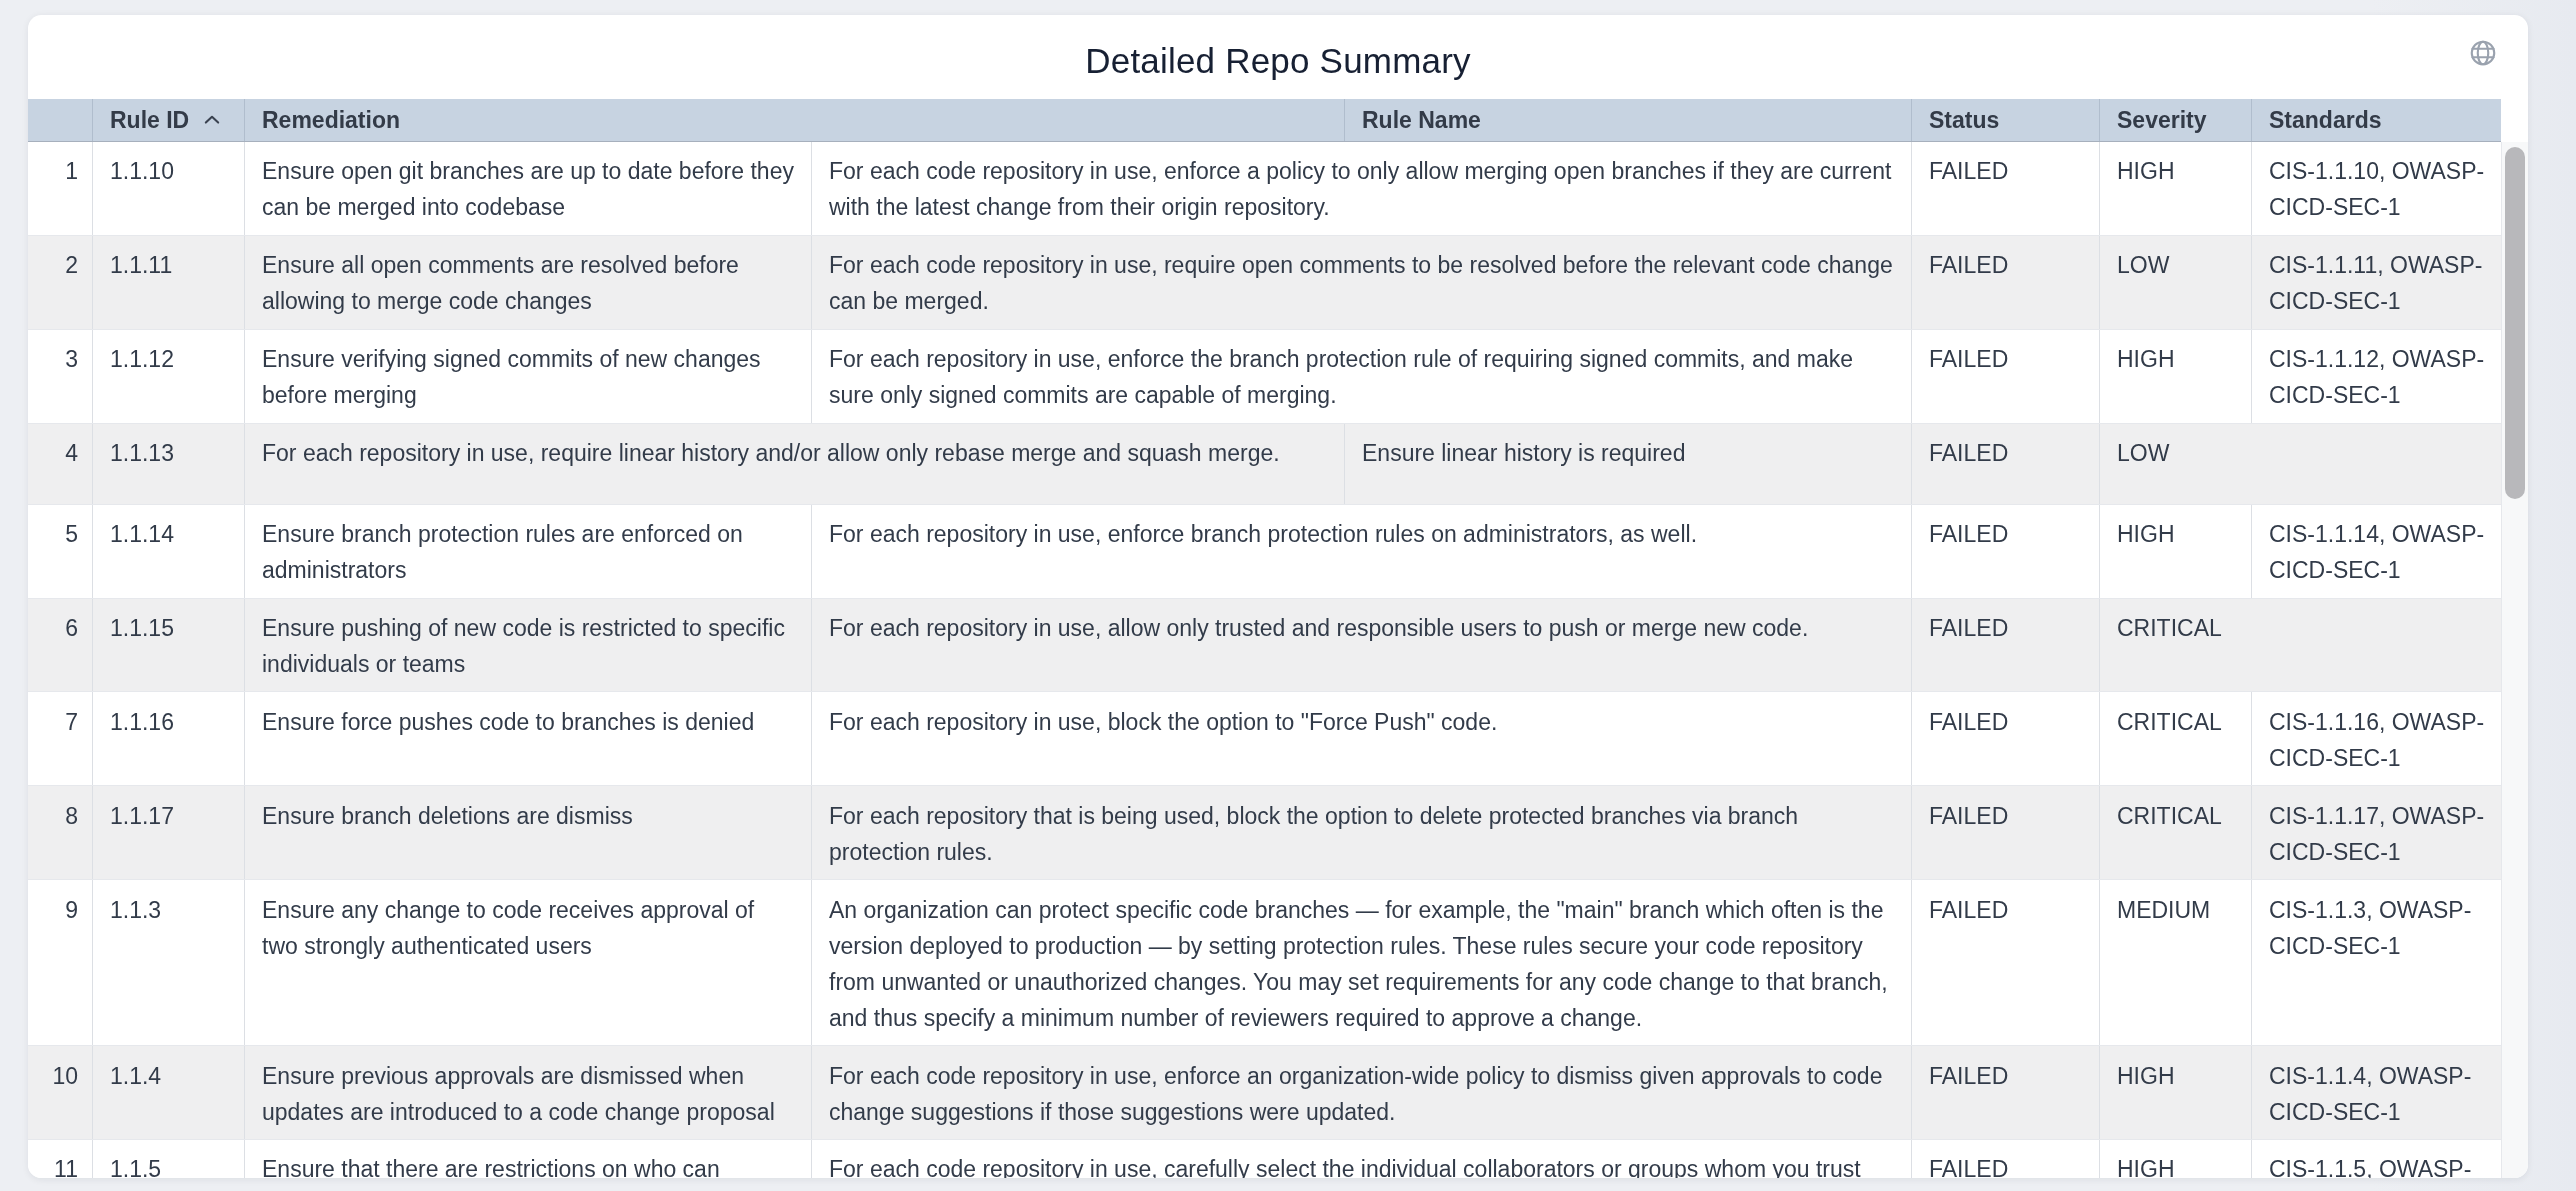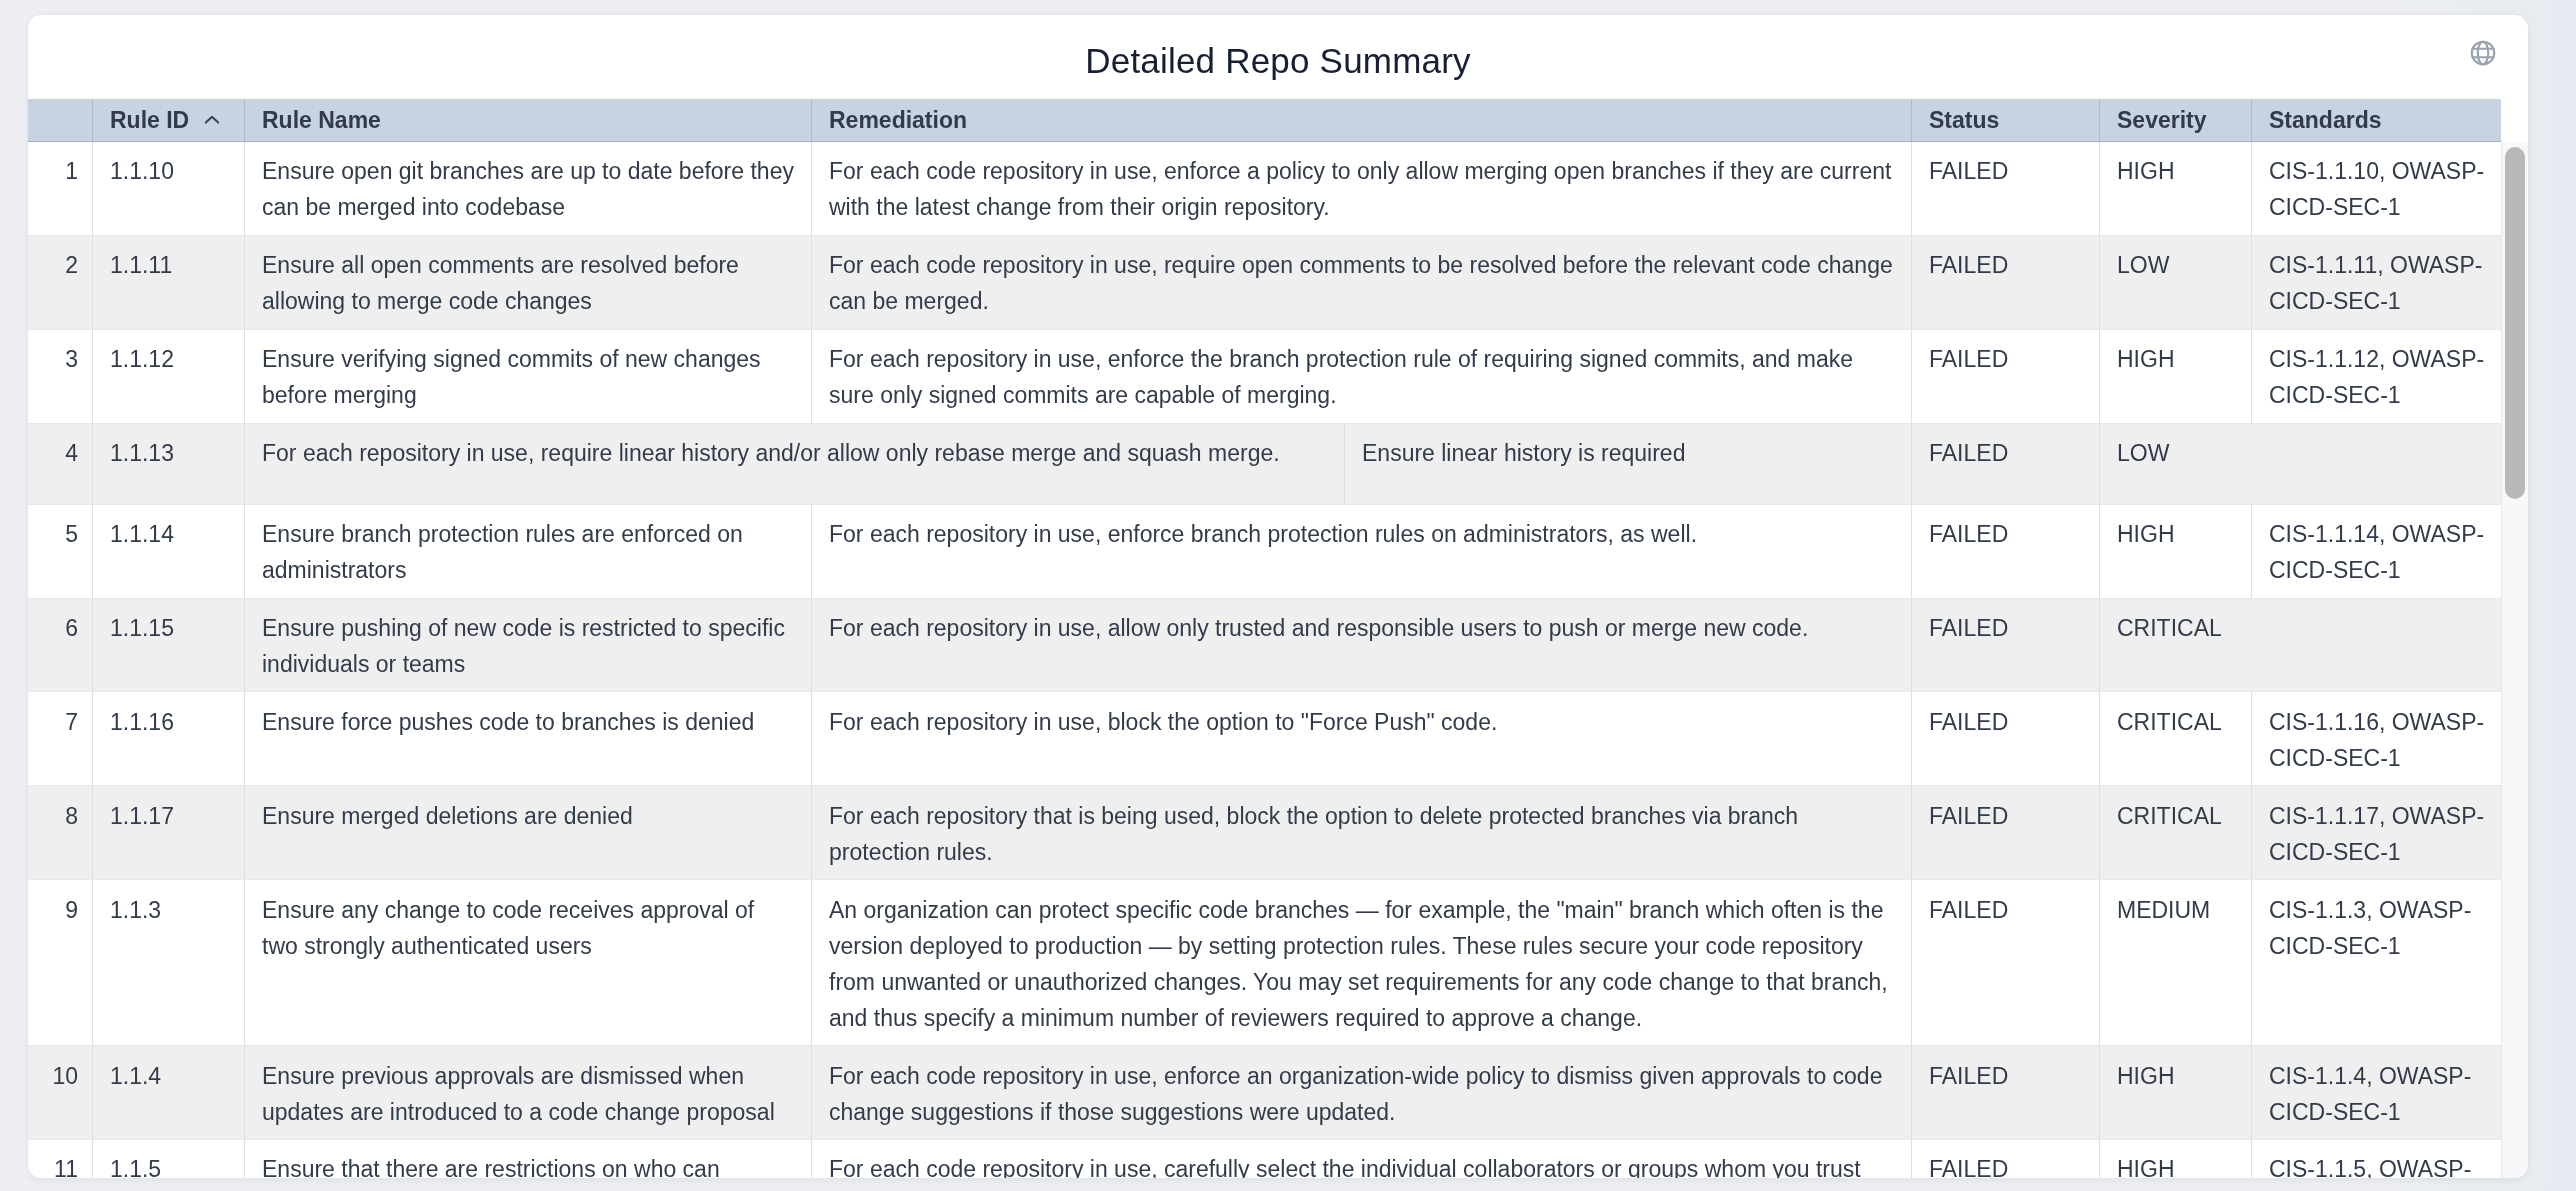--- a/index.html
+++ b/index.html
@@ -134,22 +134,22 @@
       <div class="hrow">
         <div class="hcell col-num"></div>
         <div class="hcell col-rule-id sortable">
           <span>Rule ID</span>
           <span class="sort-caret">
             <svg width="18" height="11.4" viewBox="0 0 19 12" fill="none" stroke="#3a4250" stroke-width="2.2" stroke-linecap="round" stroke-linejoin="round">
               <polyline points="3,9 9.5,3 16,9"></polyline>
             </svg>
           </span>
         </div>
+        <div class="hcell col-remed">Remediation</div>
         <div class="hcell col-rule-name">Rule Name</div>
-        <div class="hcell col-remed">Remediation</div>
         <div class="hcell col-status">Status</div>
         <div class="hcell col-severity">Severity</div>
         <div class="hcell col-standards">Standards</div>
       </div>
       <div class="rows" id="rows">
   <div class="trow">
     <div class="tcell col-num">1</div>
     <div class="tcell col-rule-id">1.1.10</div>
     <div class="tcell col-rule-name">Ensure open git branches are up to date before they can be merged into codebase</div>
     <div class="tcell col-remed">For each code repository in use, enforce a policy to only allow merging open branches if they are current with the latest change from their origin repository.</div>
@@ -212,21 +212,21 @@
     <div class="tcell col-rule-name">Ensure force pushes code to branches is denied</div>
     <div class="tcell col-remed">For each repository in use, block the option to "Force Push" code.</div>
     <div class="tcell col-status">FAILED</div>
     <div class="tcell col-severity">CRITICAL</div>
     <div class="tcell col-standards">CIS-1.1.16, OWASP-CICD-SEC-1</div>
   </div>
 
   <div class="trow alt">
     <div class="tcell col-num">8</div>
     <div class="tcell col-rule-id">1.1.17</div>
-    <div class="tcell col-rule-name">Ensure merged deletions are denied</div>
+    <div class="tcell col-rule-name">Ensure branch deletions are dismiss</div>
     <div class="tcell col-remed">For each repository that is being used, block the option to delete protected branches via branch protection rules.</div>
     <div class="tcell col-status">FAILED</div>
     <div class="tcell col-severity">CRITICAL</div>
     <div class="tcell col-standards">CIS-1.1.17, OWASP-CICD-SEC-1</div>
   </div>
 
   <div class="trow">
     <div class="tcell col-num">9</div>
     <div class="tcell col-rule-id">1.1.3</div>
     <div class="tcell col-rule-name">Ensure any change to code receives approval of two strongly authenticated users</div>

